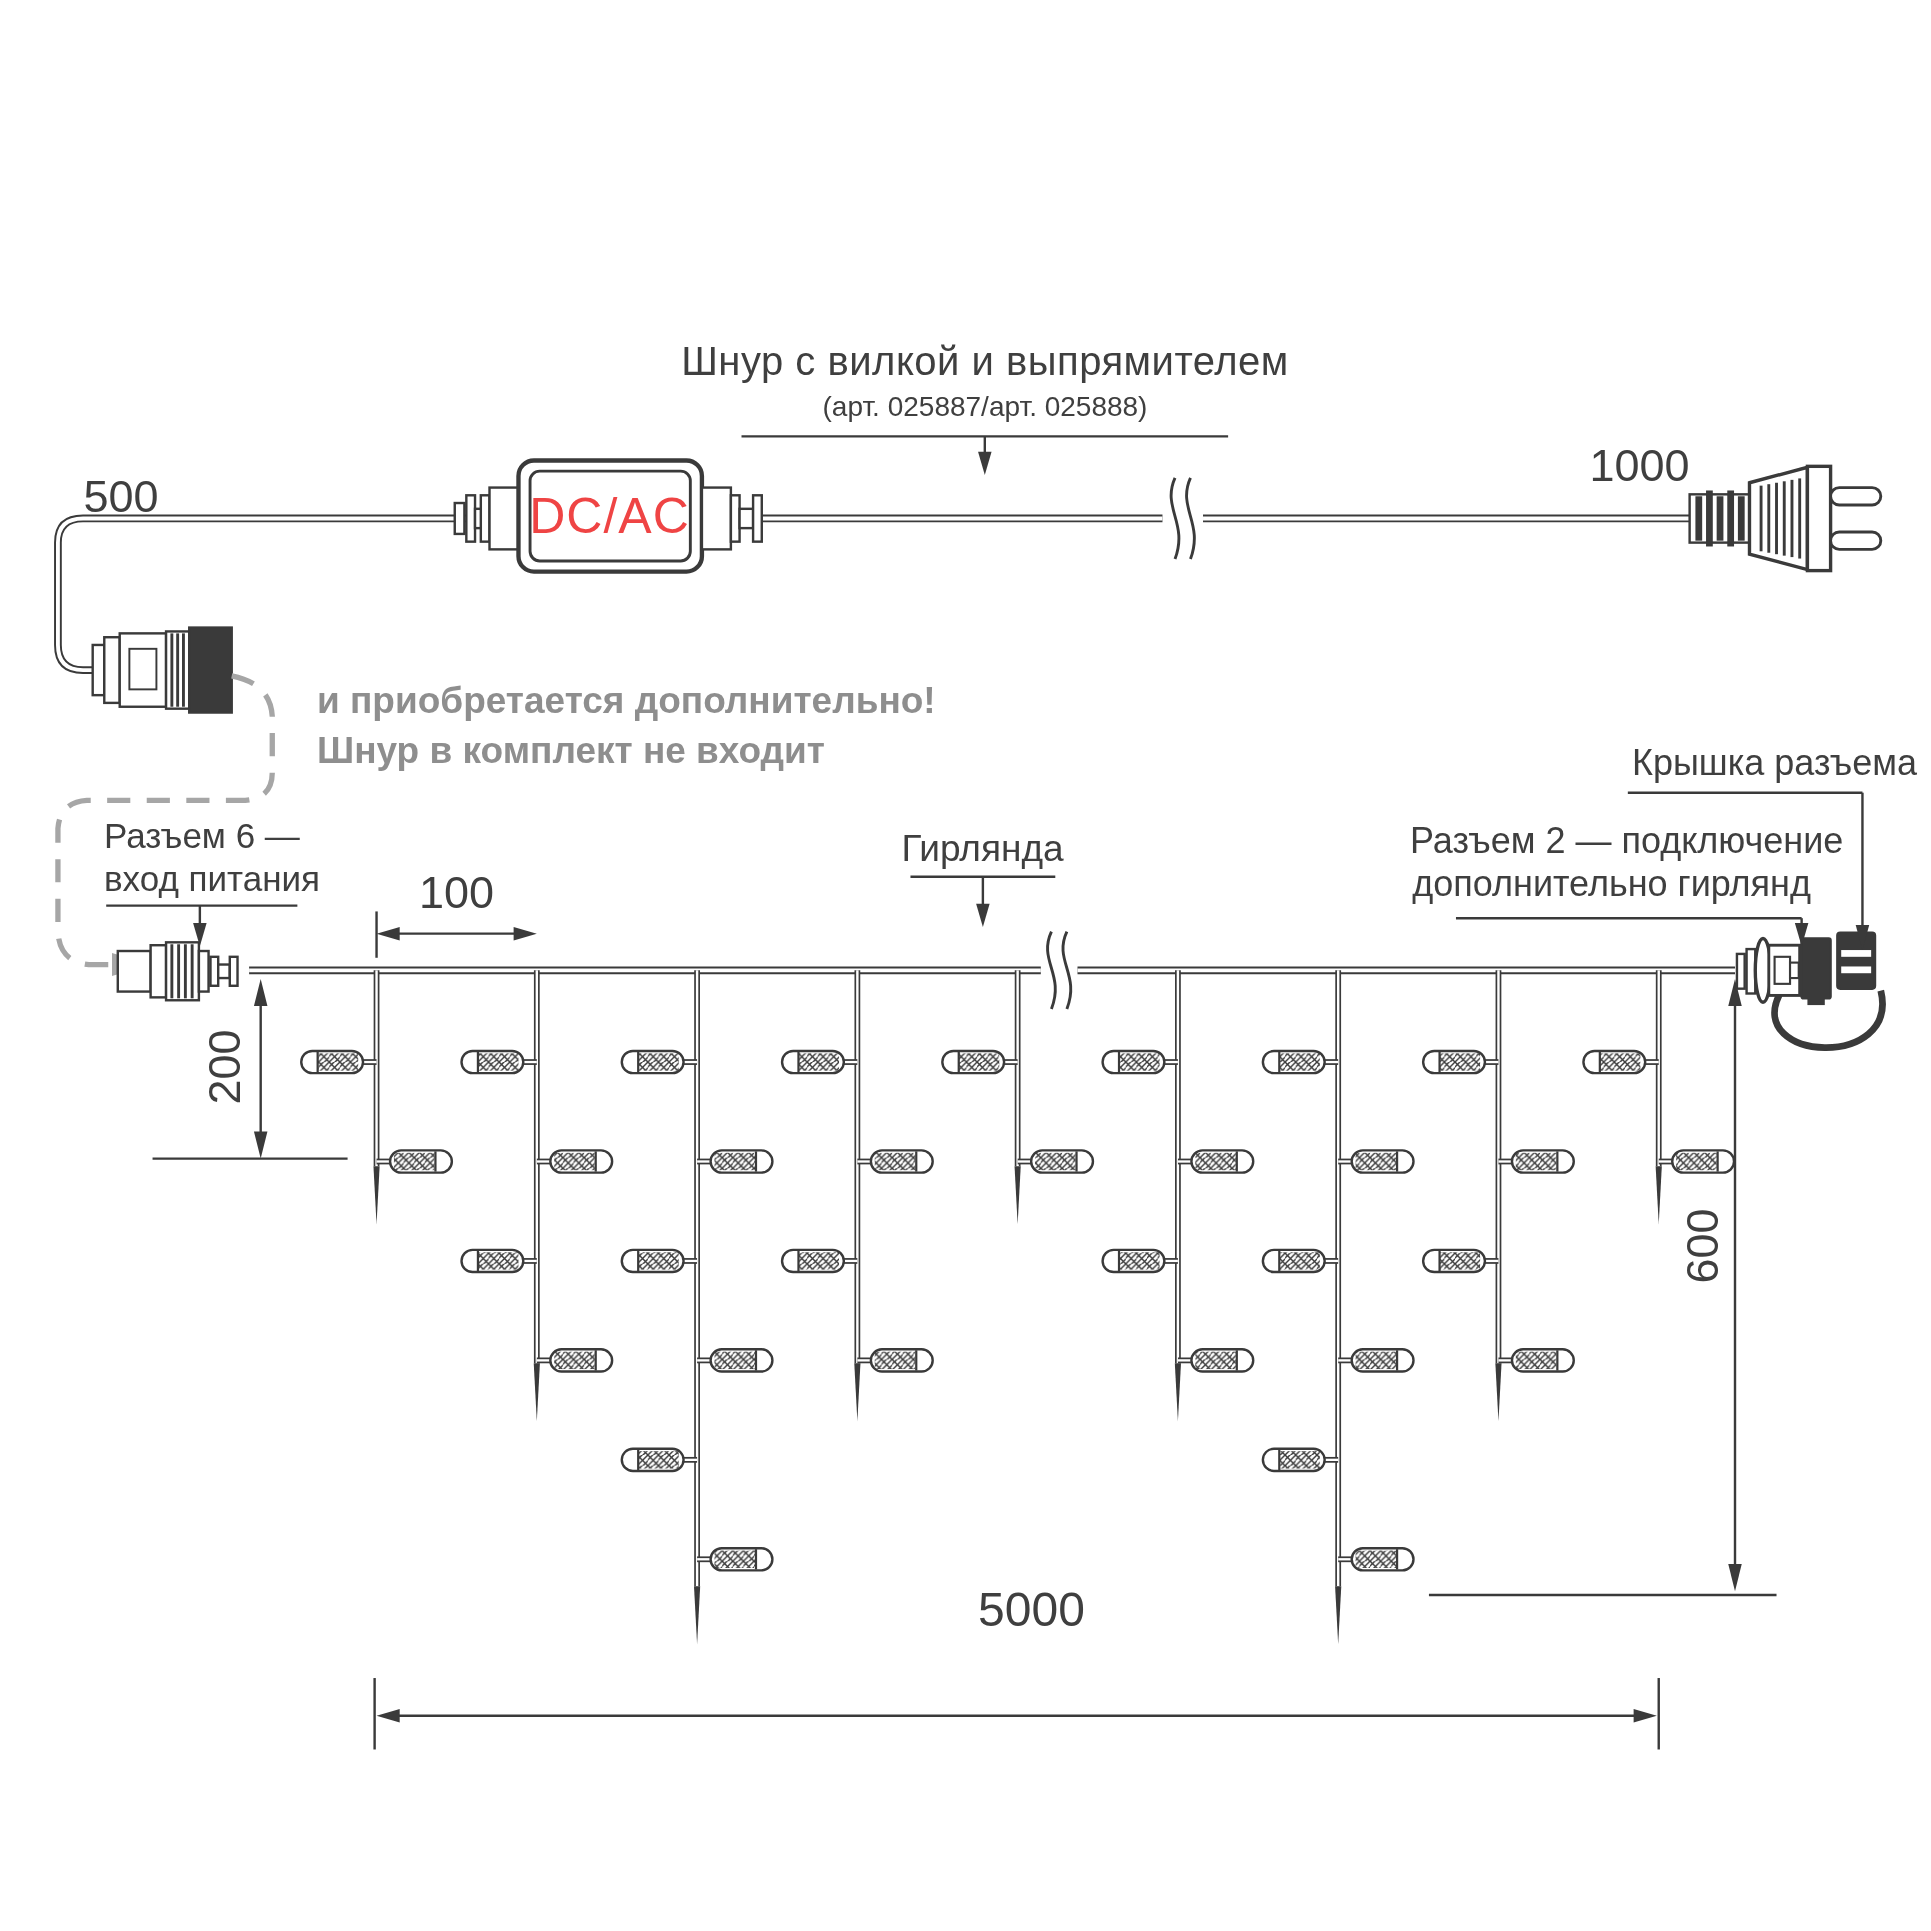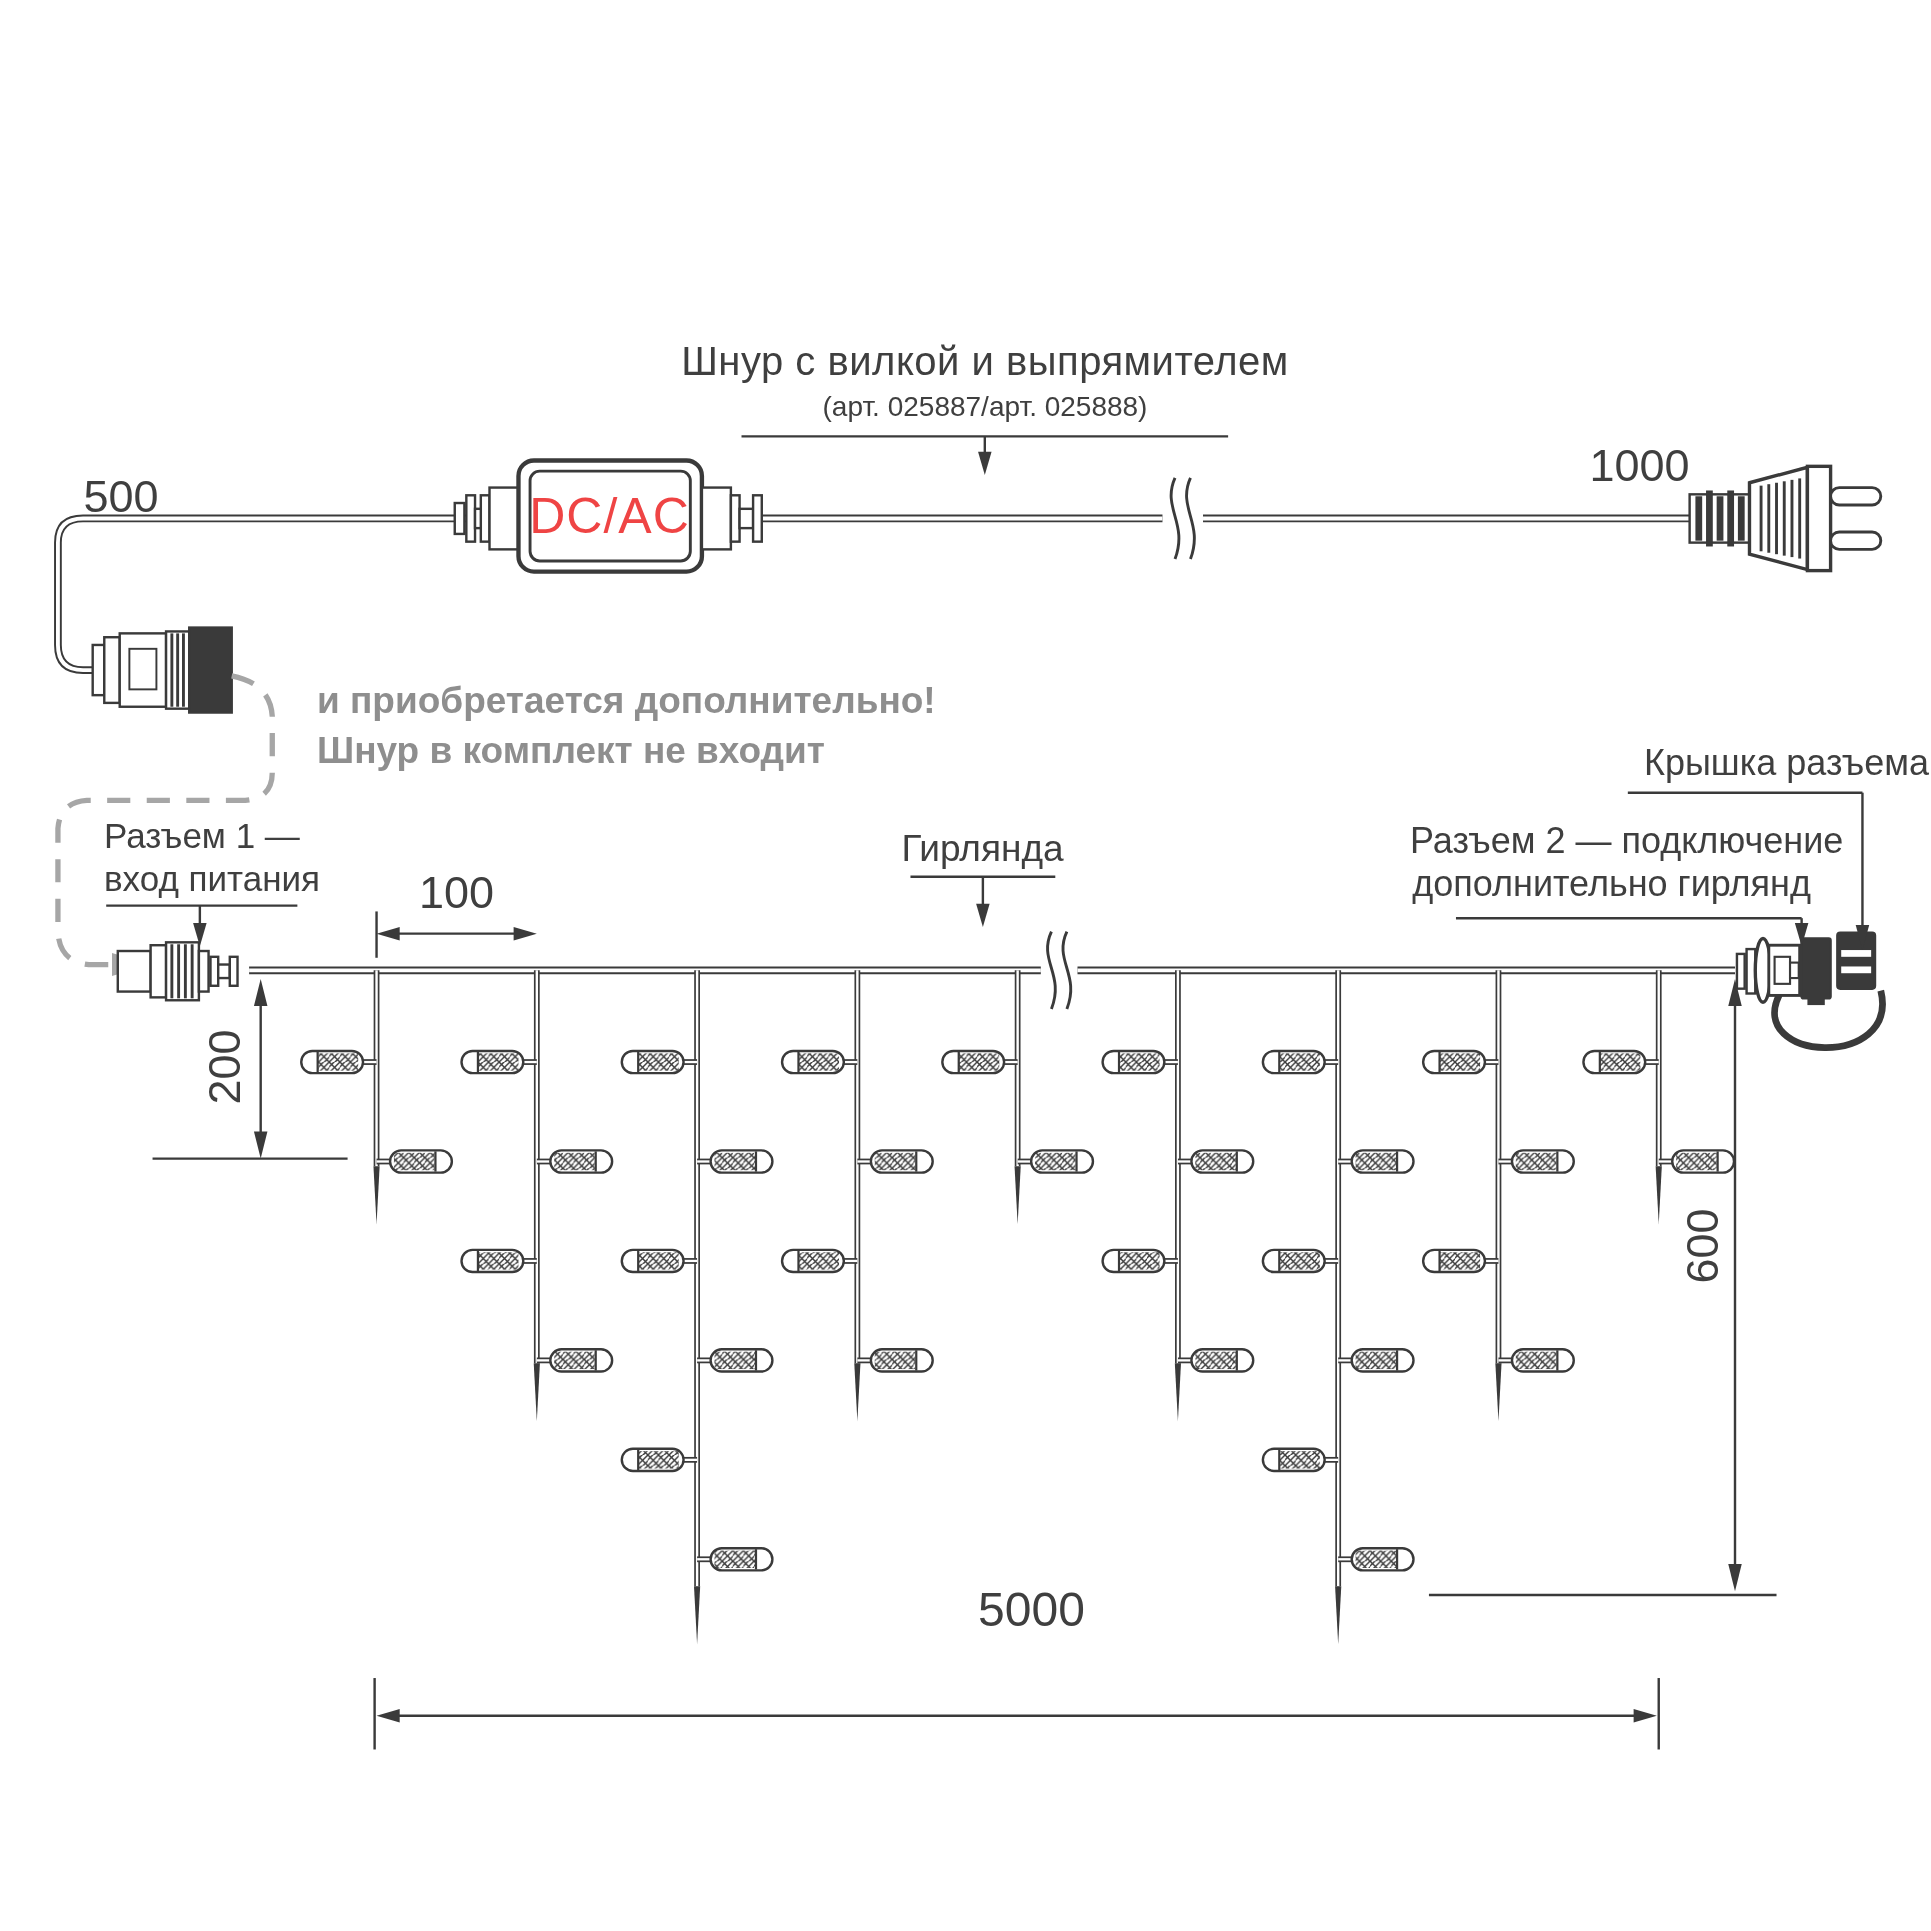--- a/index.html
+++ b/index.html
@@ -16,21 +16,21 @@
   .dim1000{left:1572px;top:440px;width:135px;}
   .dcac{left:518px;top:461px;width:183px;height:111px;line-height:111px;
         font-size:50px;color:#ef4444;letter-spacing:1px;text-align:center;}
   .note{left:317px;top:676px;font-size:37px;line-height:50px;font-weight:bold;color:#8e8e8e;}
   .razem1{left:104px;top:814px;font-size:35px;line-height:43px;}
   .dim100{left:384px;top:867px;width:145px;}
   .rot{transform:rotate(-90deg);transform-origin:50% 50%;}
   .dim200{left:148px;top:1043px;width:154px;height:48px;line-height:48px;}
   .girl{left:886px;top:828px;width:193px;font-size:37px;}
   .razem2{left:1410px;top:819px;width:401px;font-size:36px;line-height:43px;text-align:right;}
-  .kryshka{left:1632px;top:742px;width:253px;font-size:36px;text-align:right;margin-left:12px;}
+  .kryshka{left:1632px;top:742px;width:253px;font-size:36px;text-align:right;}
   .dim600{left:1626px;top:1222px;width:154px;height:48px;line-height:48px;}
   .dim4000{left:930px;top:1582px;width:203px;font-size:48px;}
 </style>
 </head>
 <body>
 
 <div class="stage">
   <svg id="art" width="1931" height="1931" viewBox="0 0 2000 2000">
       <defs>
         <pattern id="xh" width="11" height="11" patternUnits="userSpaceOnUse">
@@ -478,21 +478,21 @@
   <div class="lbl dim dim1000 ctr">1000</div>
 
   <div class="lbl dcac">DC/AC</div>
 
   <div class="lbl note">
     <div>и приобретается дополнительно!</div>
     <div>Шнур в комплект не входит</div>
   </div>
 
   <div class="lbl razem1">
-    <div>Разъем 1 —</div>
+    <div>Разъем 6 —</div>
     <div>вход питания</div>
   </div>
 
   <div class="lbl dim dim100 ctr">100</div>
   <div class="lbl dim dim200 ctr rot">200</div>
 
   <div class="lbl girl ctr">Гирлянда</div>
 
   <div class="lbl razem2">
     <div>Разъем 2 — подключение</div>

